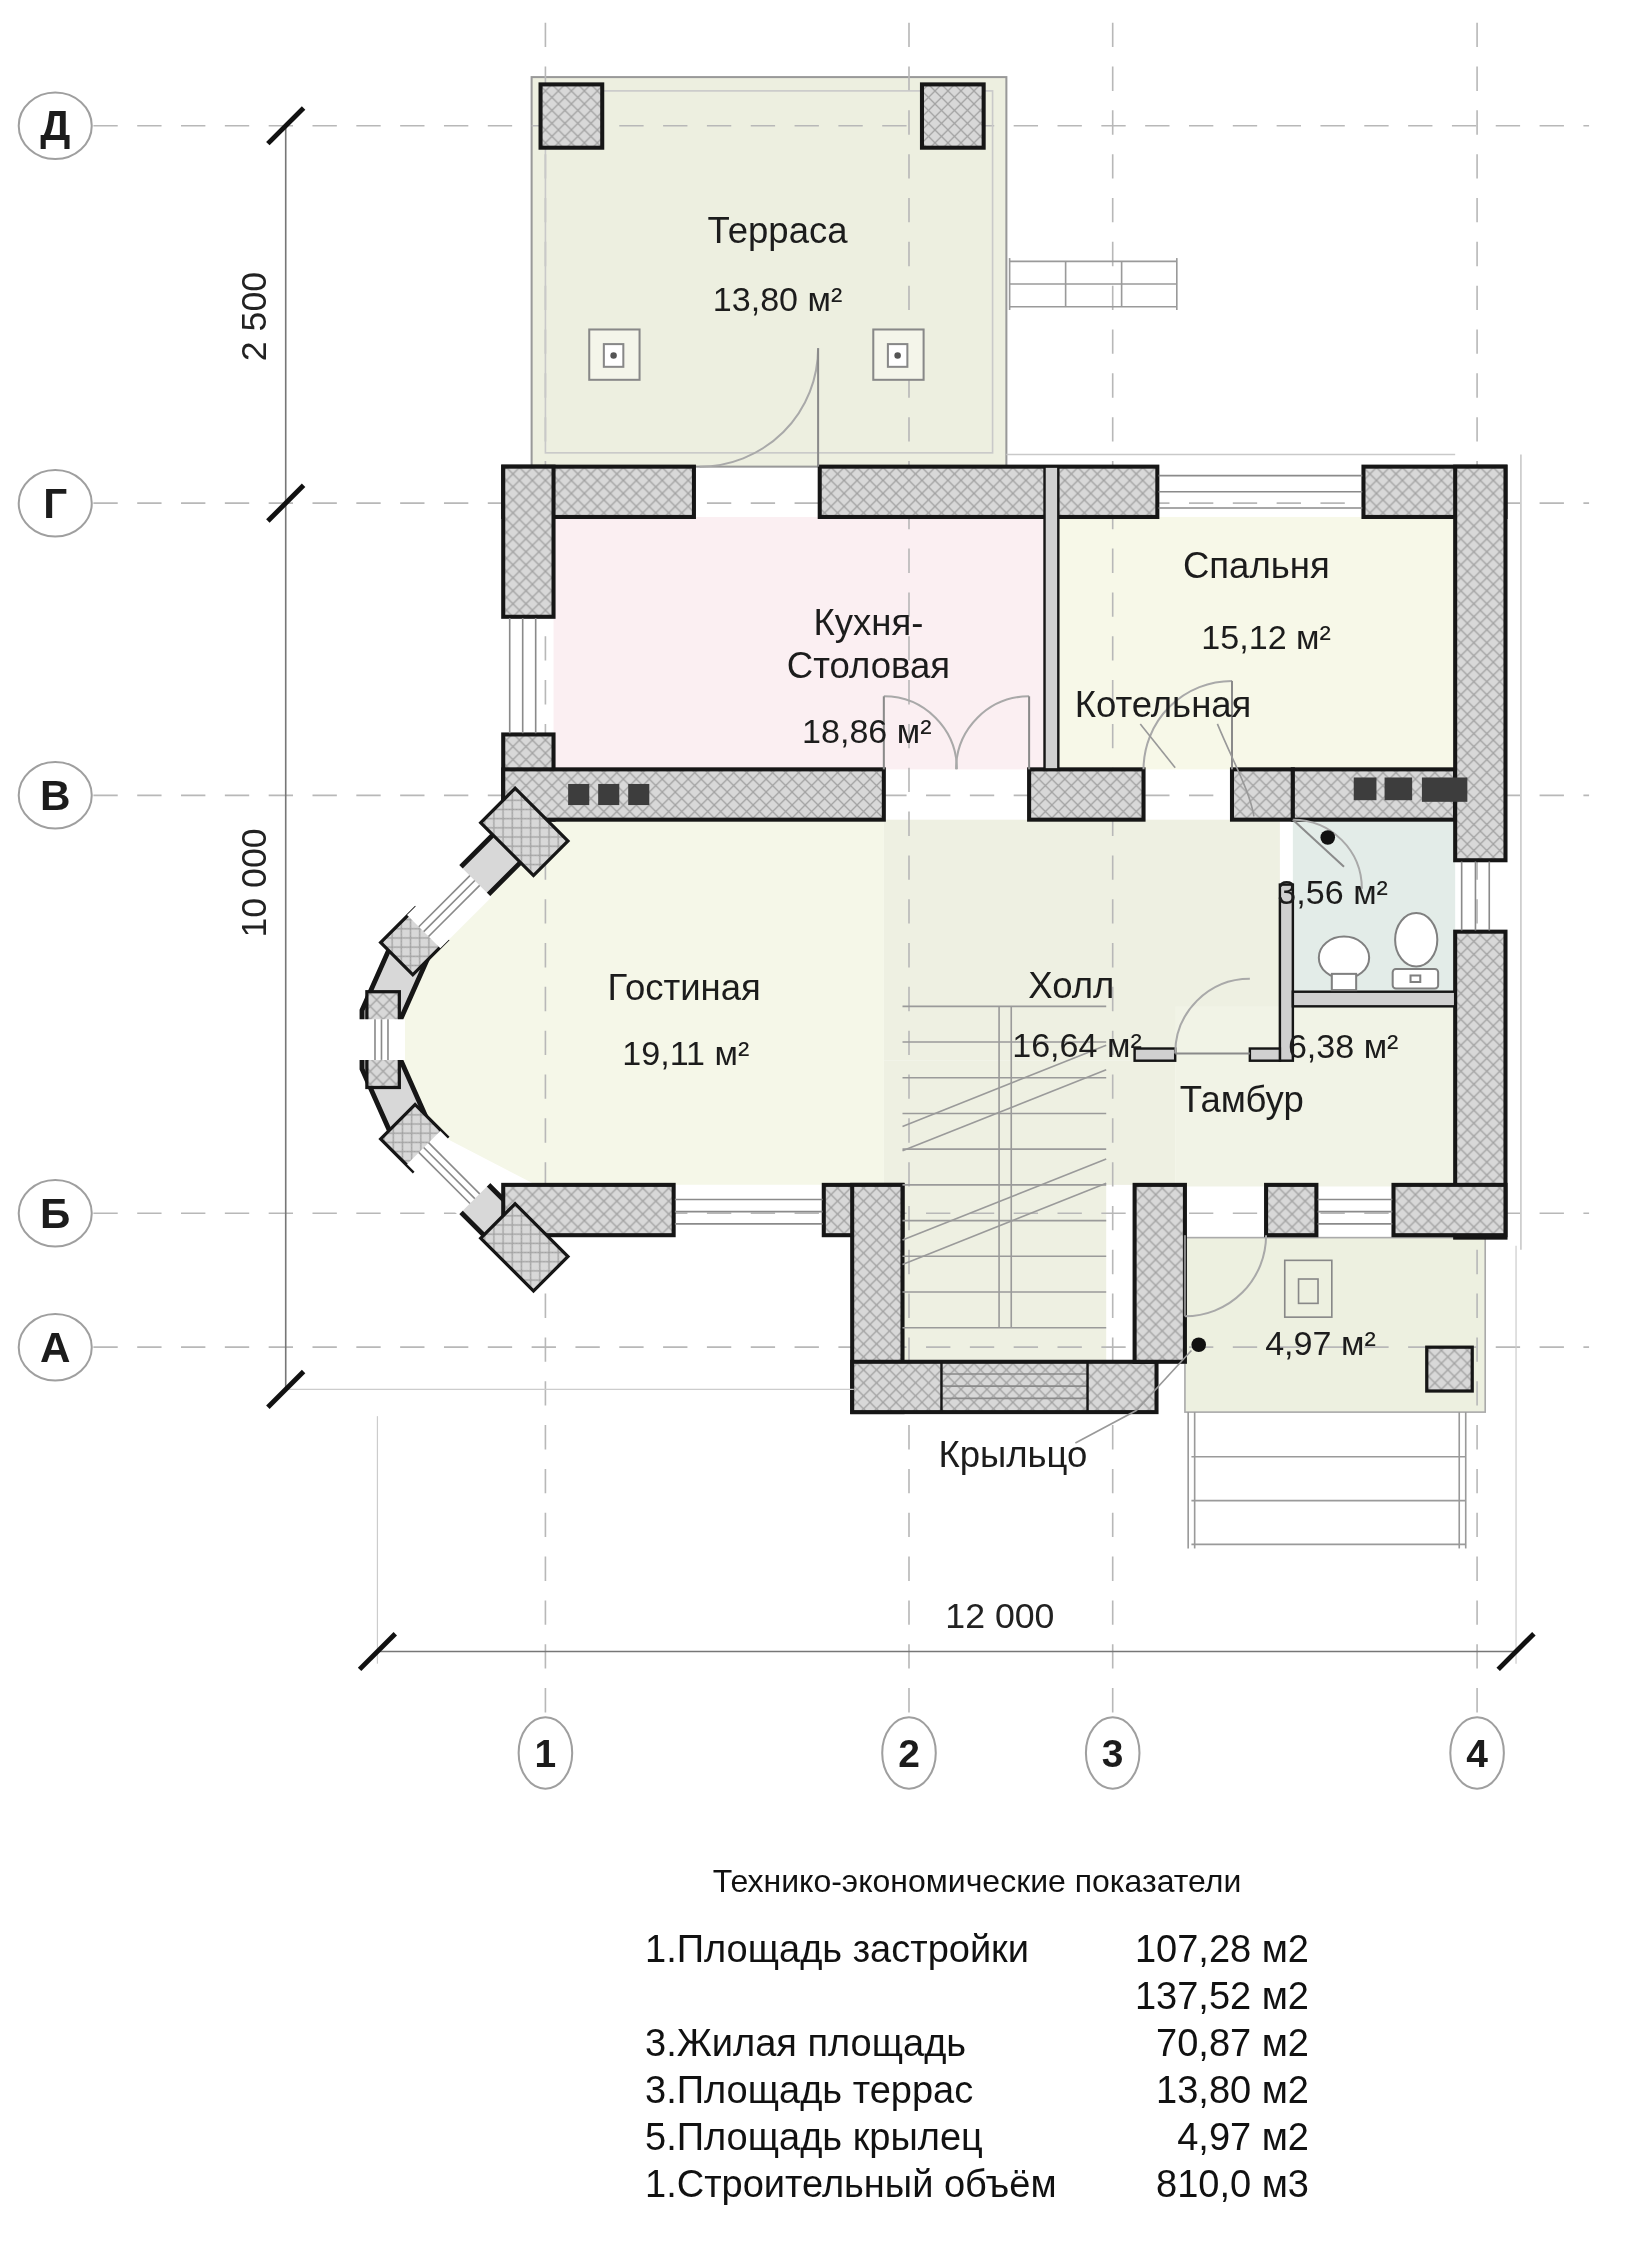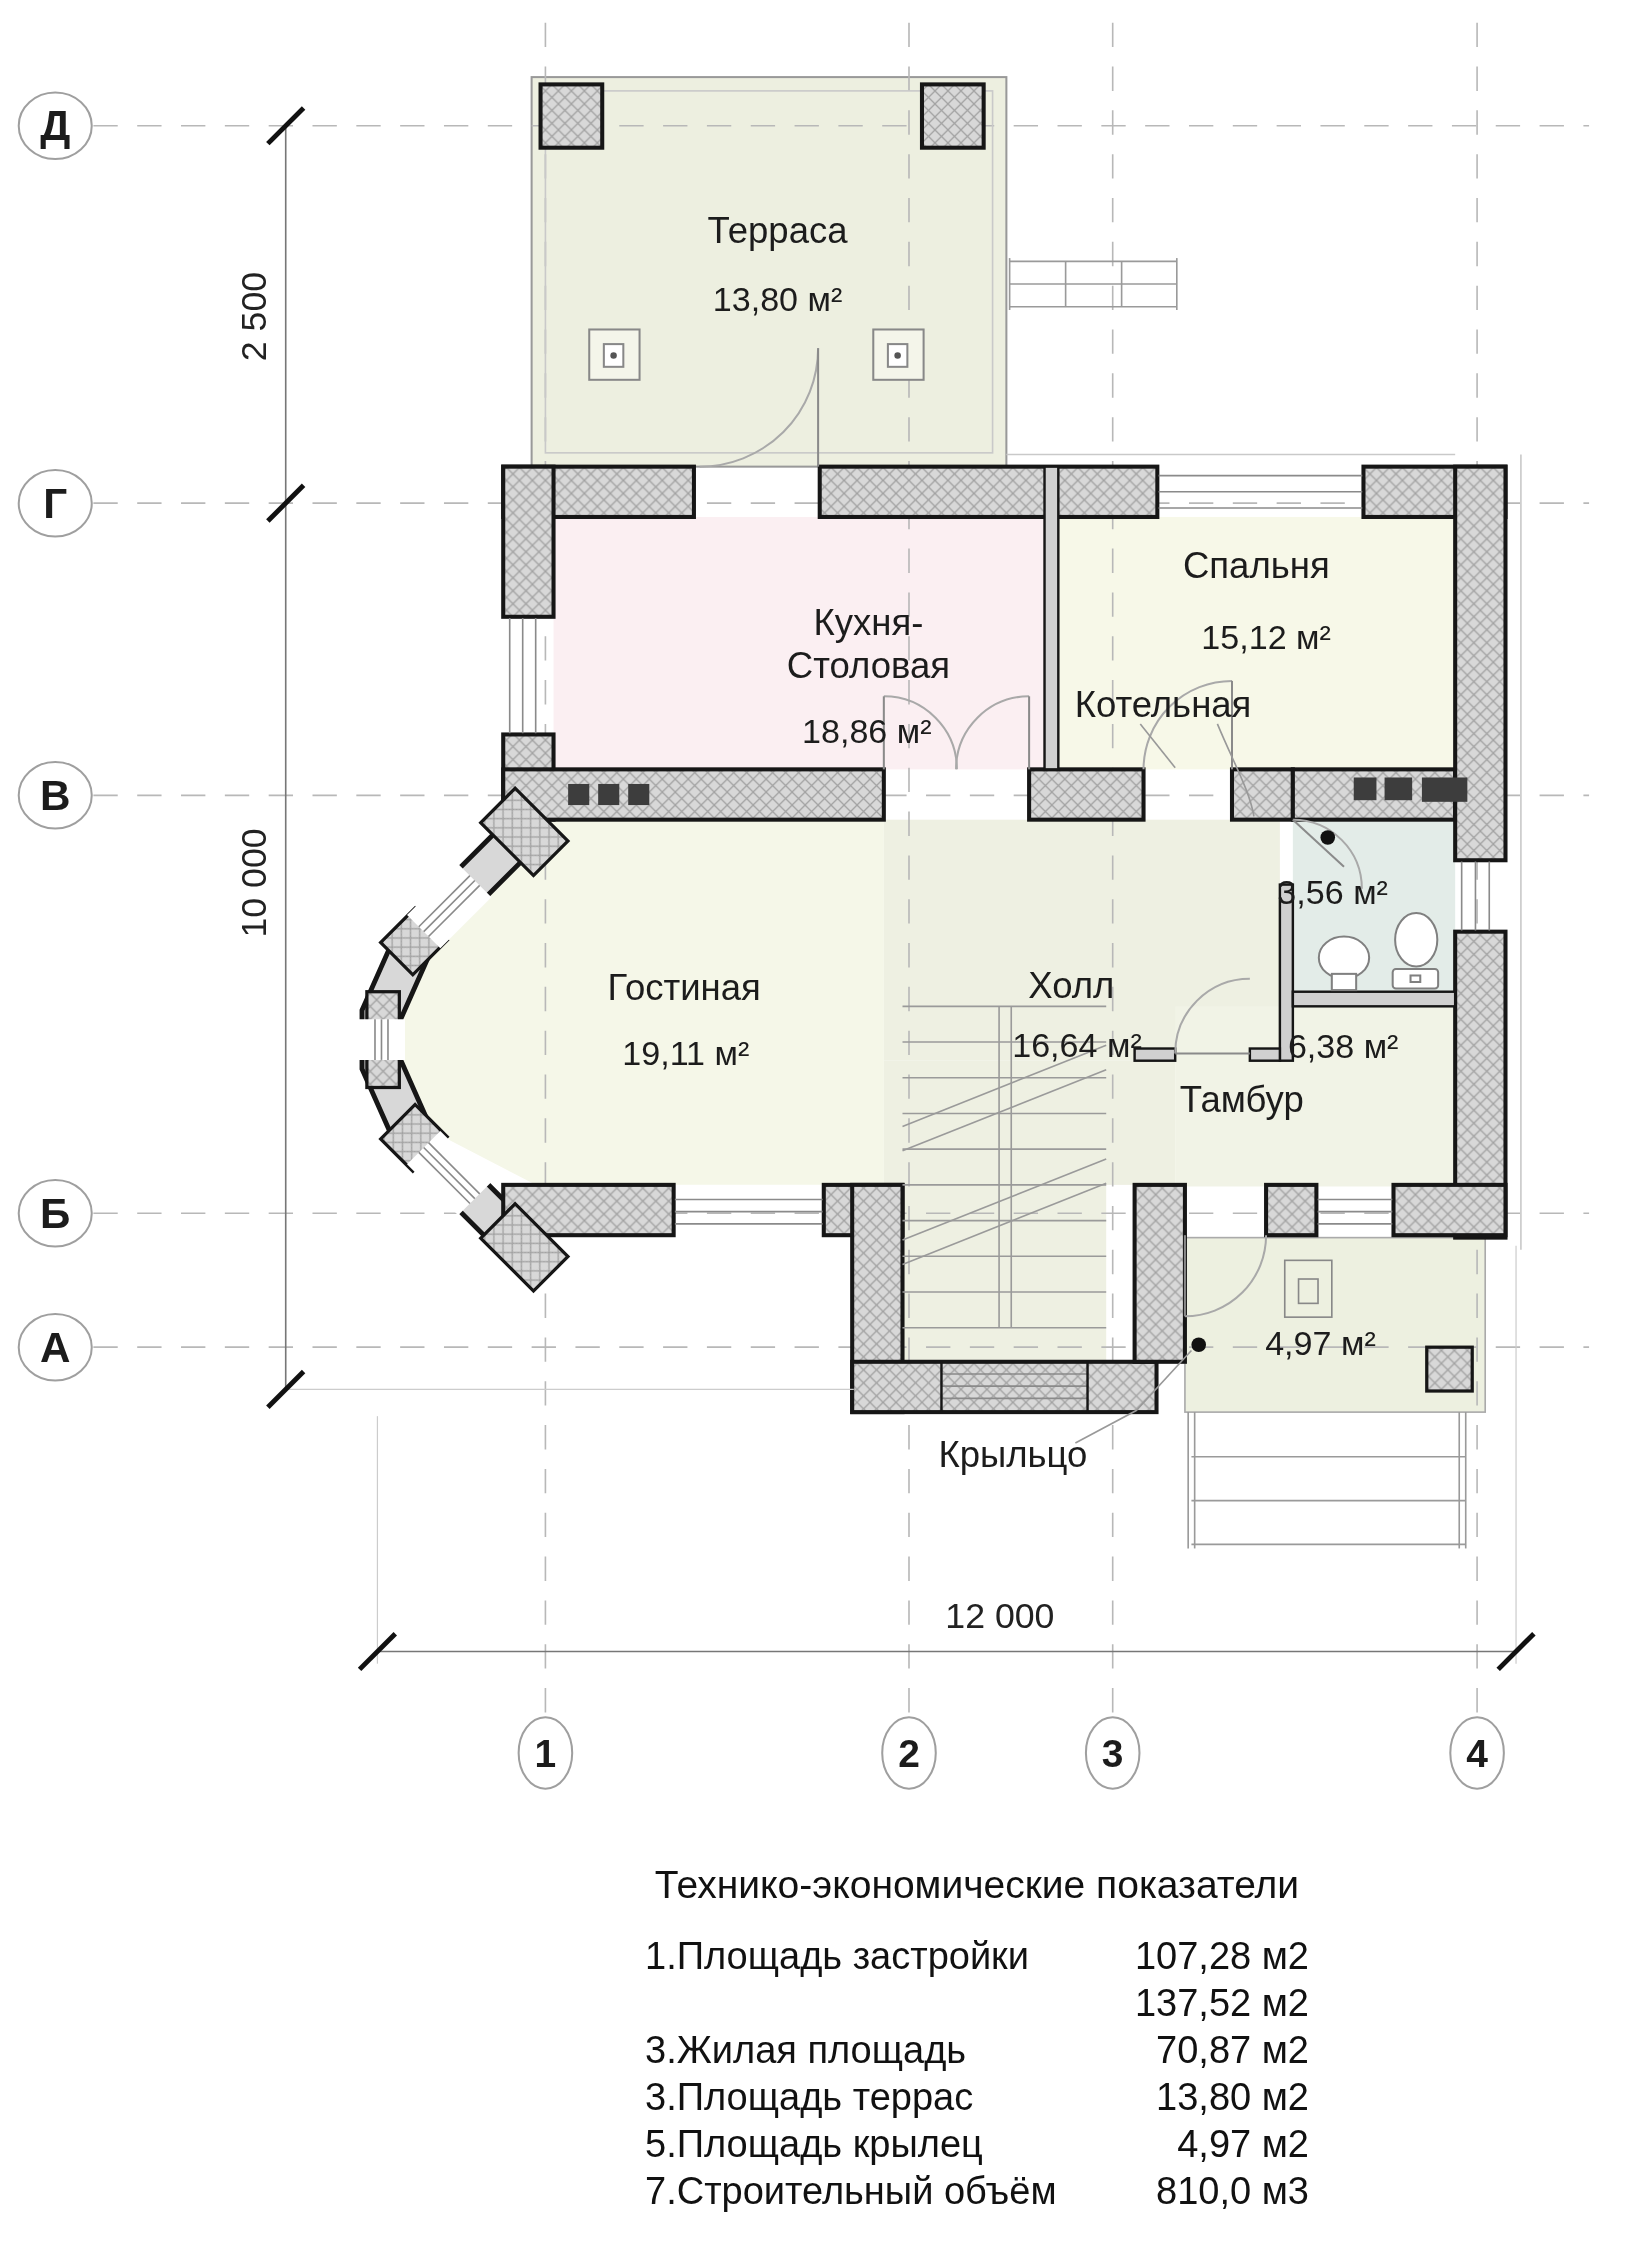--- a/index.html
+++ b/index.html
@@ -6,21 +6,21 @@
   .canvas{position:relative;width:1650px;height:2261px;background:#ffffff;
           font-family:"Liberation Sans", sans-serif;overflow:hidden;}
   svg{position:absolute;left:0;top:0;}
   svg text{font-family:"Liberation Sans", sans-serif;fill:#1c1c1c;}
   .t-room{font-size:45px;}
   .t-area{font-size:42px;}
   .t-dim{font-size:44px;fill:#222;}
   .t-bub{font-size:52px;font-weight:bold;}
   .t-bubn{font-size:48px;font-weight:bold;}
   .tech{position:absolute;left:645px;top:1863px;width:664px;color:#111;}
-  .tech-title{font-size:39px;text-align:center;margin-bottom:26px;white-space:nowrap;}
+  .tech-title{font-size:32px;text-align:center;margin-bottom:26px;white-space:nowrap;}
   .tech-row{display:flex;font-size:38px;line-height:47px;white-space:nowrap;}
   .tech-row .v{margin-left:auto;text-align:center;}
 </style>
 </head>
 <body>
 
 <div class="canvas">
 <svg width="1650" height="2261" viewBox="0 0 2033 2786">
   <defs>
     <pattern id="hatch" patternUnits="userSpaceOnUse" width="16" height="16">
@@ -342,18 +342,18 @@
     </div>
     <div class="tech-row">
       <span class="l">3.Площадь террас</span>
       <span class="v">13,80 м2</span>
     </div>
     <div class="tech-row">
       <span class="l">5.Площадь крылец</span>
       <span class="v">4,97 м2</span>
     </div>
     <div class="tech-row">
-      <span class="l">7.Строительный объём</span>
+      <span class="l">1.Строительный объём</span>
       <span class="v">810,0 м3</span>
     </div>
   </div>
 </div>
 
 
 </body></html>

